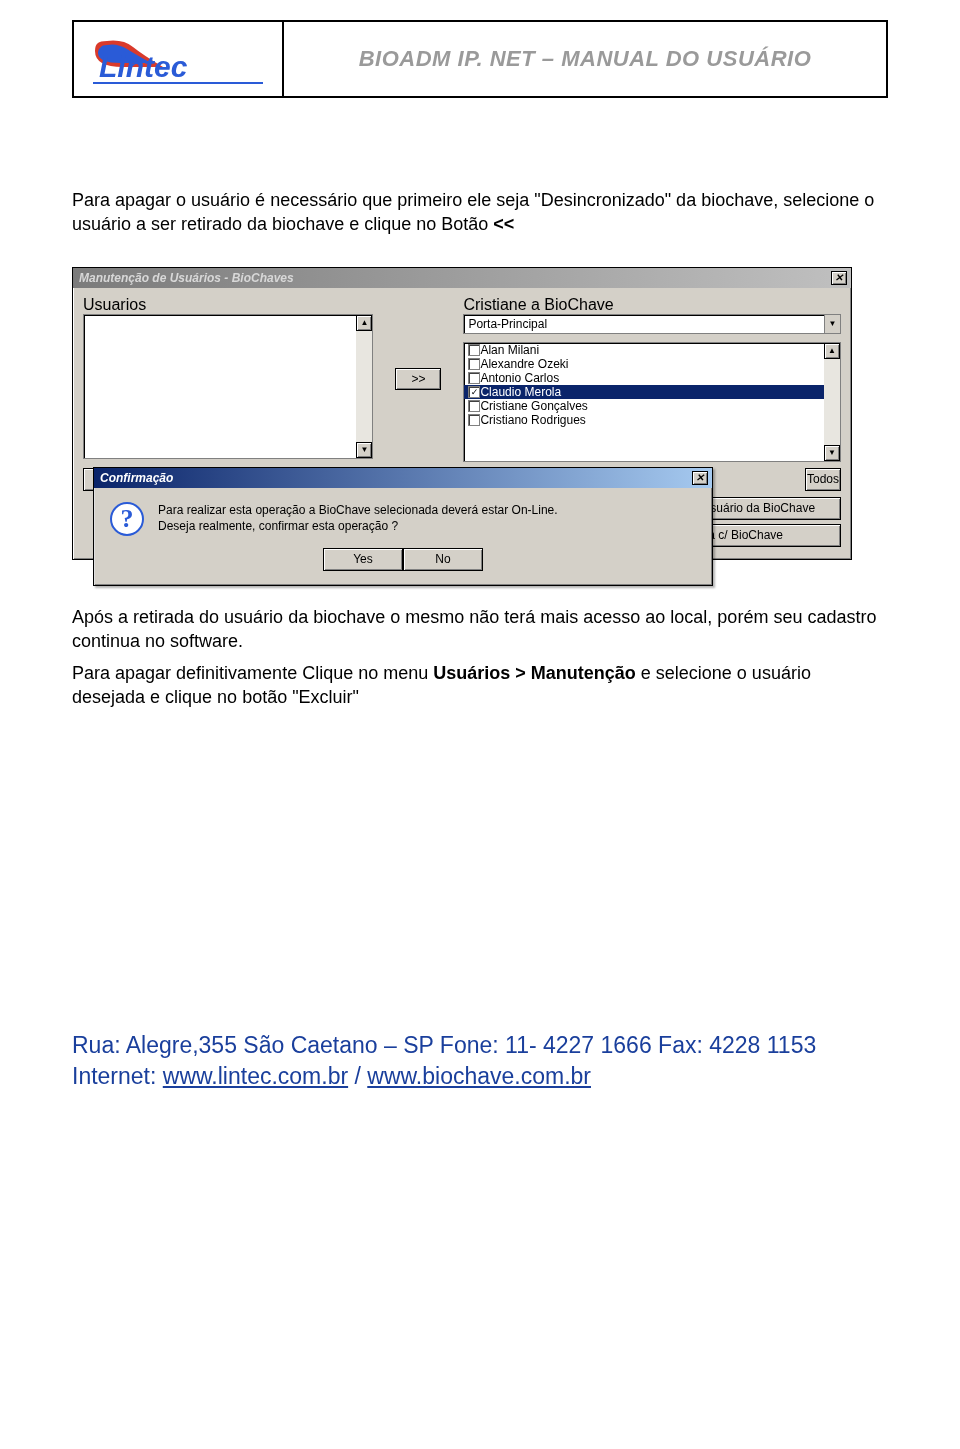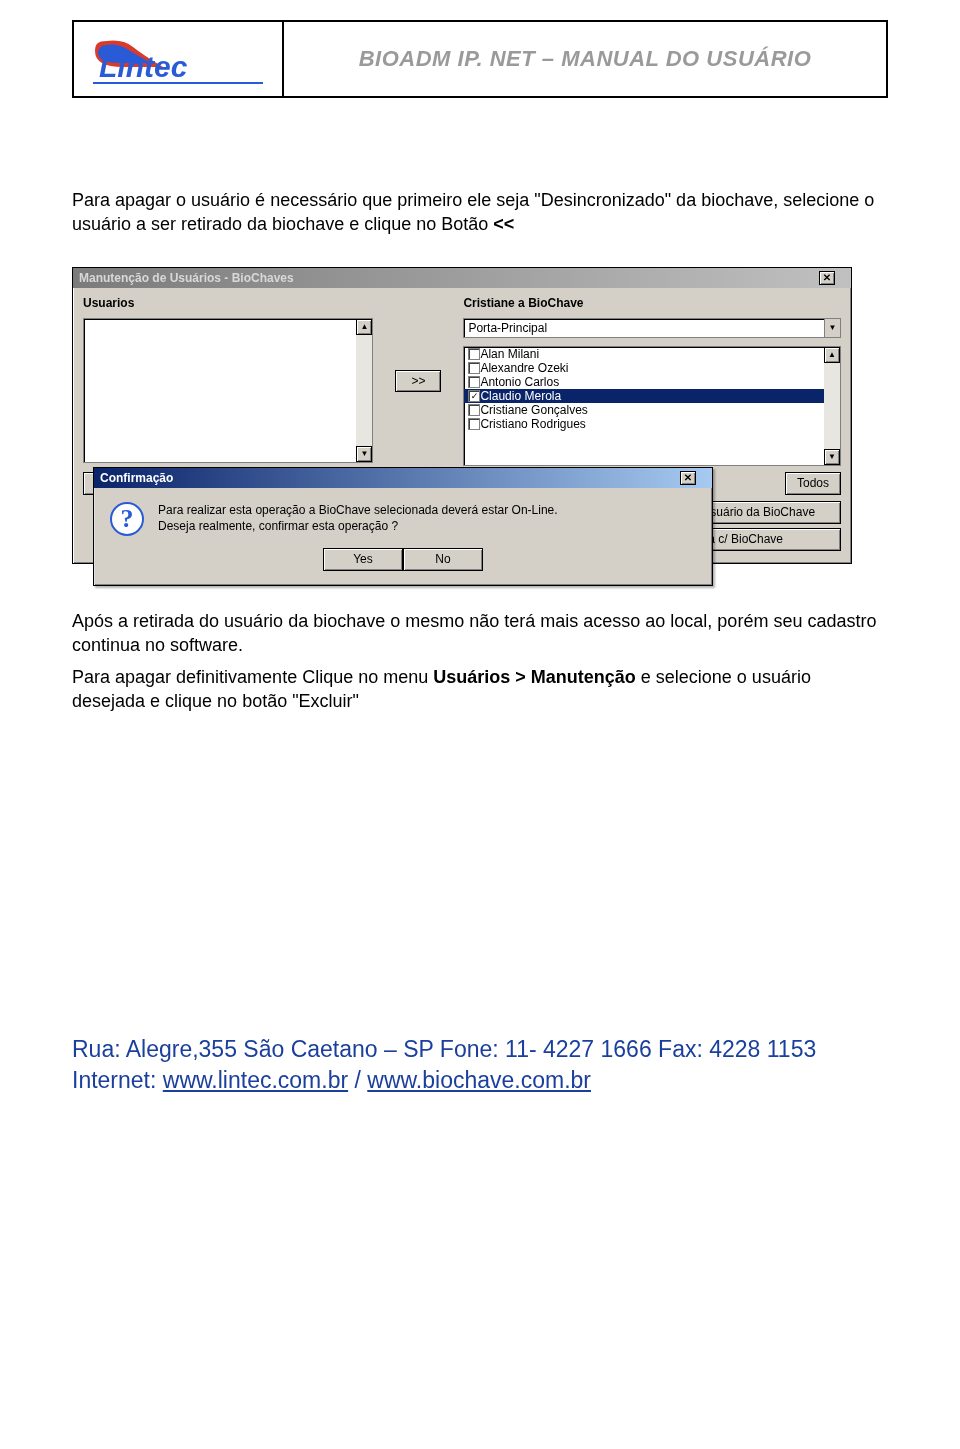--- a/index.html
+++ b/index.html
@@ -57,47 +57,48 @@
     background: #d4d0c8;
     border: 1px solid #000;
     box-shadow: inset 1px 1px 0 #fff, inset -1px -1px 0 #808080;
     font-family: Tahoma, Arial, sans-serif;
     font-size: 12px;
     position: relative;
   }
   .titlebar {
     background: linear-gradient(90deg, #0a246a 0%, #a6caf0 100%);
     color: #fff;
-    padding: 3px 16px 3px 6px;
+    padding: 3px 4px 3px 6px;
     font-weight: bold;
     display: flex;
     align-items: center;
     justify-content: space-between;
     font-size: 12px;
+    font-style: italic;
   }
   .titlebar.inactive {
     background: linear-gradient(90deg, #7b7b7b 0%, #c0c0c0 100%);
     color: #d8d8d8;
   }
   .titlebar .buttons { display: flex; gap: 2px; }
   .tb-btn {
     width: 16px; height: 14px;
     background: #d4d0c8;
     border: 1px solid #000;
     box-shadow: inset 1px 1px 0 #fff, inset -1px -1px 0 #808080;
     font-family: Arial; font-size: 10px;
     display: flex; align-items: center; justify-content: center;
     color: #000;
   }
   .win-body { padding: 8px 10px 12px 10px; }
   .columns { display: flex; gap: 10px; }
   .col-left { flex: 1; }
   .col-mid { width: 70px; display:flex; flex-direction:column; justify-content:center; align-items:center; }
   .col-right { flex: 1.3; }
-  .lbl { font-weight: bold; font-size: 12px; margin-bottom: 8px; display:block; }
+  .lbl { font-weight: normal; font-size: 16px; margin-bottom: 0; display:block; }
   .listbox {
     background: #fff;
     border: 1px solid #808080;
     box-shadow: inset 1px 1px 0 #000, inset -1px -1px 0 #fff;
     height: 145px;
     display:flex;
   }
   .listbox .inner { flex:1; overflow:hidden; }
   .scrollbar {
     width: 16px;
@@ -152,21 +153,21 @@
     font-family: Tahoma, Arial, sans-serif;
     font-size:12px;
     display:flex;align-items:center;justify-content:center;
     padding: 0 8px;
   }
   .mid-btn { width: 46px; height:22px; }
   .right-btns { display:flex; flex-direction:column; gap:4px; align-items:flex-end; margin-top:6px; }
   .right-btns .btn { width: 240px; justify-content:center; }
   .wide-btn-row { display:flex; justify-content:space-between; margin-top: 6px; }
   .desmarcar { width: 110px; height:23px; overflow:hidden; white-space:nowrap; }
-  .todos { width: 56px; }
+  .todos { width: 36px; }
   
   .confirm-wrap {
     position: absolute;
     left: 20px;
     top: 199px;
     width: 620px;
   }
   .confirm {
     background:#d4d0c8;
     border:1px solid #000;

